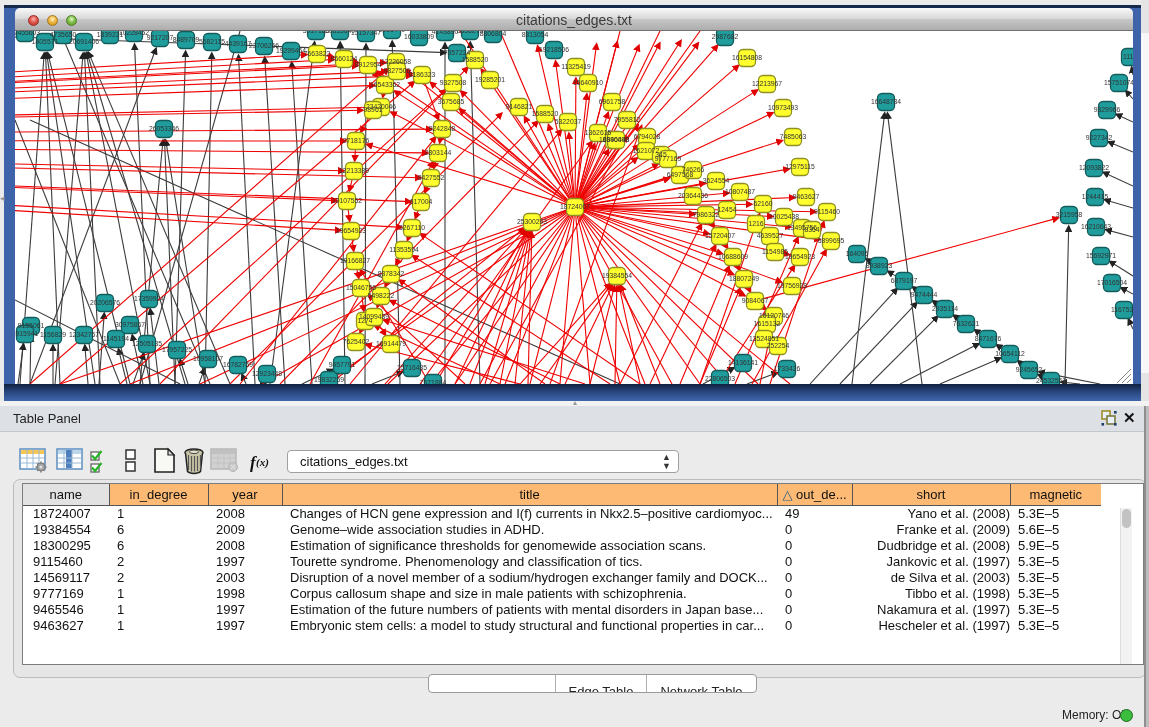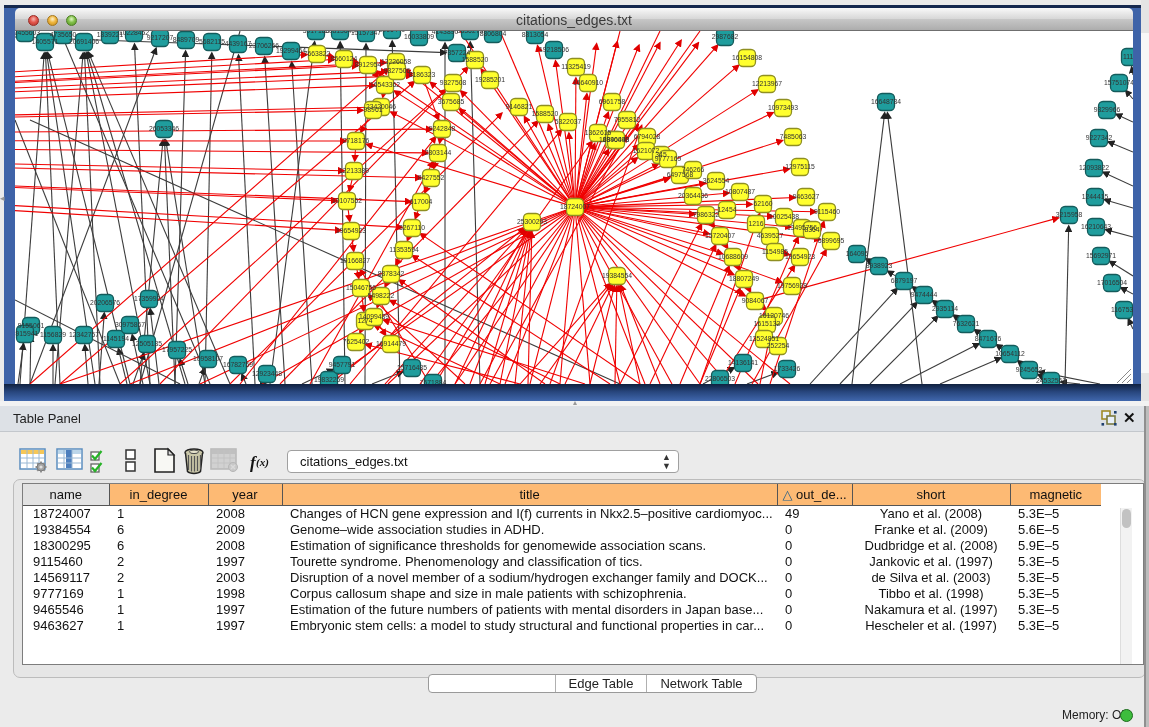--- a/index.html
+++ b/index.html
@@ -46,30 +46,30 @@
   #tcontainer { left:13px; top:479px; width:1133px; height:199px; background:#e6e6e6;
     border:1px solid #bcbcbc; border-radius:7px; }
   #twrap { left:22px; top:483px; width:1122px; height:182px; background:#fff;
     border:1px solid #7d7d7d; }
   table { border-collapse:collapse; table-layout:fixed; width:1078px; font-size:13px; }
   th { background:#fdba74; border-left:1px solid #555; border-bottom:1px solid #555;
        font-weight:normal; height:21px; font-size:13px; color:#111; padding:0; }
   th:first-child { background:#e2e2e2; border-left:none; }
   td { height:16px; padding:0 0 0 8px; color:#111; white-space:nowrap; overflow:hidden; }
   td.l { text-align:left; }
-  td.c { text-align:center; padding-left:0; }
+  td.c { text-align:right; padding-left:0; }
   tr td:first-child { padding-left:10px; }
   #scrollbar { left:1120px; top:508px; width:12px; height:156px; background:#f2f2f2;
      border-left:1px solid #ddd;}
   #thumb { left:1122px; top:509px; width:9px; height:19px; background:#c2c2c2; border-radius:5px; }
 
   
   #tabs { left:428px; top:674px; height:19px; display:flex; border:1px solid #9a9a9a;
     border-radius:4px; overflow:hidden; background:#fff; font-size:13px; }
-  .tab { padding:0 13px; line-height:18px; color:#222; border-left:1px solid #b0b0b0; }
+  .tab { padding:8px 13px; line-height:18px; color:#222; border-left:1px solid #b0b0b0; }
   .tab:first-child { border-left:none; }
   .tab.sel { background:linear-gradient(#999,#878787); color:#f5f5f5; border-radius:3px; margin:18px; padding:0 12px; }
 
   #memtxt { left:1062px; top:708px; font-size:12px; color:#222; }
   #memdot { left:1120px; top:709px; width:13px; height:13px; border-radius:50%;
     background:#3dbd3d; border:1px solid #1c6b1c; }
   #edgeline { left:1144px; top:406px; width:2px; height:321px; background:#8f8f8f; }
   #edgebg { left:1146px; top:406px; width:3px; height:321px; background:#bdbdbd; }
 </style>
 </head>

